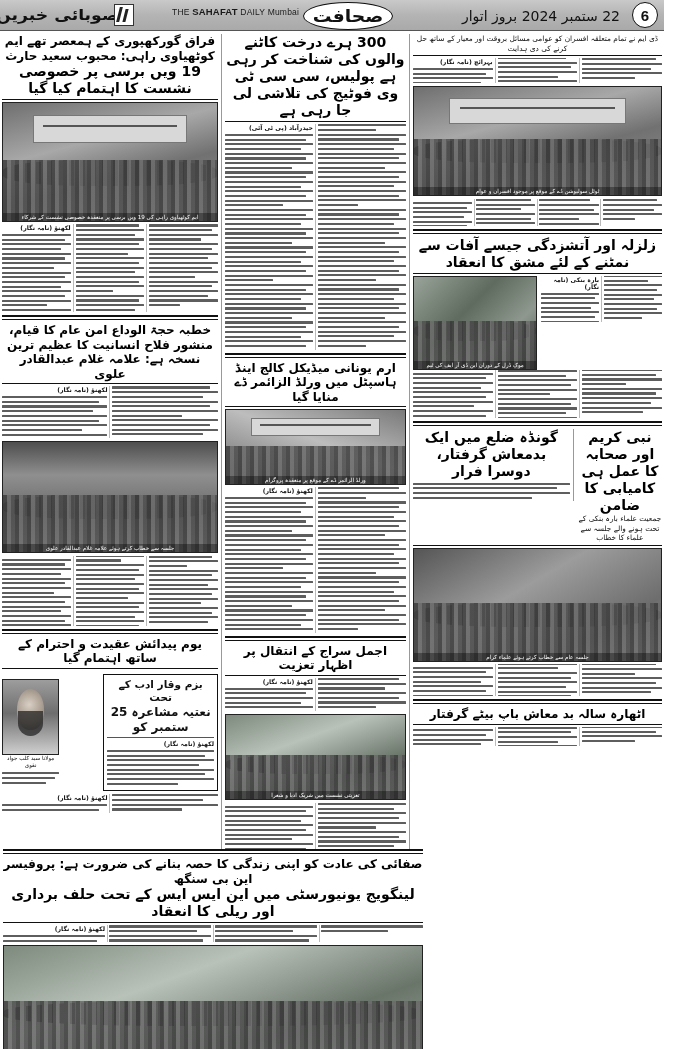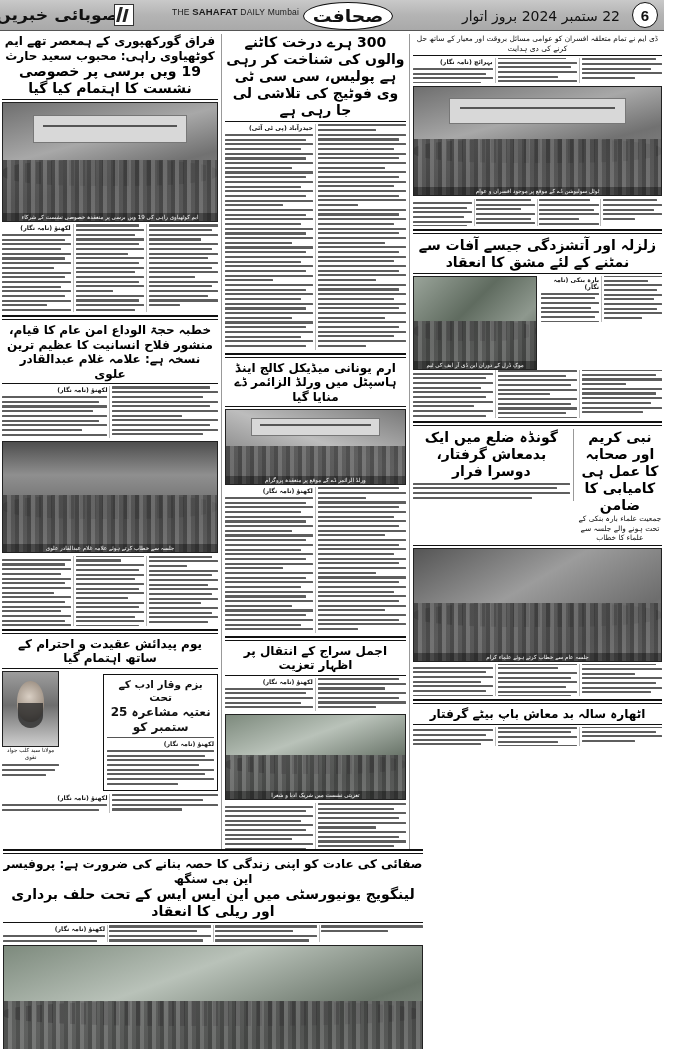--- a/index.html
+++ b/index.html
@@ -673,21 +673,21 @@
         <div class="line s10"></div>
           <div class="line s9"></div>
           <div class="line s10"></div>
           <div class="line s8"></div>
       </div>
 
       <div class="rule-dbl"></div>
       <div class="hl hl-md">یوم پیدائش عقیدت و احترام کے ساتھ اہتمام گیا</div>
       <div class="rule"></div>
 
-      <div class="flexrow" style="align-items:flex-start;gap:44px;">
+      <div class="flexrow" style="align-items:center;gap:44px;">
         <div style="flex:1 1 auto;">
           <div class="adbox">
             <div class="t">بزم وقار ادب کے تحت</div>
             <div class="t2">نعتیہ مشاعرہ 25 ستمبر کو</div>
             <div class="rule-thin"></div>
             <div class="dateline">لکھنؤ (نامہ نگار)</div>
             <div class="line s10"></div>
               <div class="line s9"></div>
               <div class="line s10"></div>
               <div class="line s8"></div>

